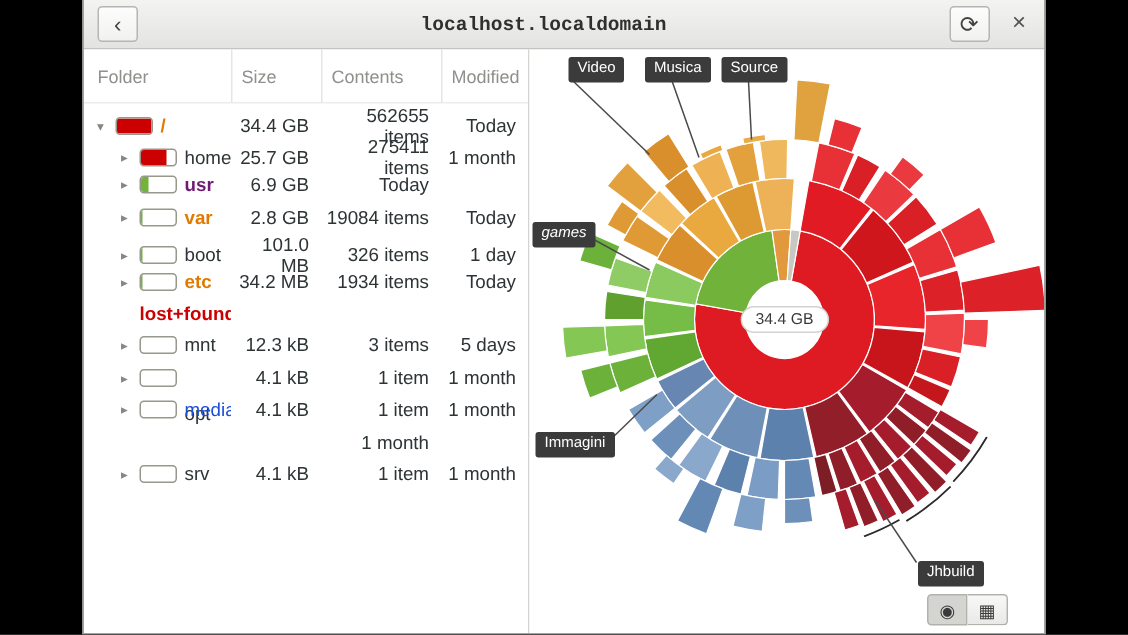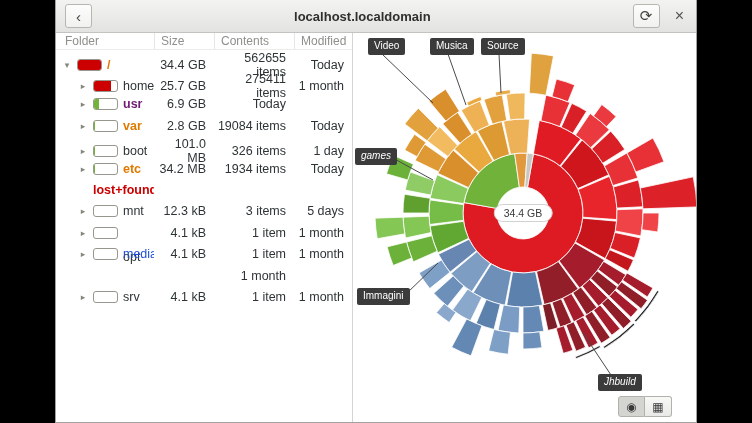--- a/index.html
+++ b/index.html
@@ -7,26 +7,26 @@
   body { font-family: "Liberation Sans", sans-serif; }
   .stage { position: relative; width: 752px; height: 423px; background: #000; overflow: hidden; }
   .window { position: absolute; left: 55px; top: 0; width: 642px; height: 423px;
             background: #fff; border: 1px solid #a2a29e; border-top: none;
             display: flex; flex-direction: column; }
   .headerbar { flex: 0 0 33px; height: 33px; background: linear-gradient(#f3f3f2, #e3e3e1);
                border-bottom: 1px solid #c3c3bf; display: flex; align-items: center; padding: 0 9px; }
   .hb-btn { height: 24px; min-width: 27px; border: 1px solid #b7b7b2; border-radius: 3px;
             background: linear-gradient(#fdfdfd, #f1f1ef); display: flex; align-items: center;
             justify-content: center; color: #44443f; font-size: 15px; cursor: pointer; }
-  .title { flex: 1; text-align: center; font-weight: bold; font-size: 13px; color: #2f2f2d; }
+  .title { flex: 1; text-align: center; font-weight: bold; font-size: 13px; color: #2f2f2d; font-family: Liberation Mono, monospace; }
   .close-btn { border: none; background: none; font-size: 16px; color: #55534e; padding: 0 3px; margin-left: 12px; cursor: pointer; }
   .content { flex: 1; display: flex; min-height: 0; }
   .left { flex: 0 0 297px; width: 297px; border-right: 1px solid #d4d4d0; background: #fff;
           display: flex; flex-direction: column; }
-  .thead { display: grid; grid-template-columns: 1fr 60px 80px 58px; height: 17px;
+  .thead { display: grid; grid-template-columns: 1fr 60px 80px 58px; height: 36px;
            border-bottom: 1px solid #ececea; color: #8f8f8b; font-size: 12px; align-items: stretch; }
   .thead > div { padding: 0 6px; border-left: 1px solid #e5e5e2; display: flex; align-items: center; cursor: pointer; }
   .thead > div:first-child { border-left: none; padding-left: 9px; }
   .tbody { flex: 1; overflow: hidden; padding-top: 1px; }
   .trow { display: grid; grid-template-columns: 1fr 60px 80px 58px; height: 21.4px;
           align-items: center; font-size: 12.5px; color: #2e3436; cursor: default; }
   .cell-folder { display: flex; align-items: center; gap: 5px; padding-left: 6px; white-space: nowrap; overflow: hidden; }
   .exp { flex: 0 0 10px; width: 10px; font-size: 9px; color: #87877f; text-align: center; }
   .exp.d1 { margin-left: 16px; }
   .bar { flex: 0 0 25px; width: 25px; height: 12px; border: 1px solid #97978d; border-radius: 3px;
@@ -306,23 +306,23 @@
           </svg>
         <div class="center-pill">34.4 GB</div>
         <div class="view-toggle">
           <div class="vt-btn active">
             <span>◉</span>
           </div>
           <div class="vt-btn">
             <span>▦</span>
           </div>
         </div>
-      <div class="chip" style="left: 15px; top: 5px;">Video</div>
+      <div class="chip" style="left: 26px; top: 5px;">Video</div>
           <div class="chip" style="left: 77px; top: 5px;">Musica</div>
           <div class="chip" style="left: 128px; top: 5px;">Source</div>
           <div class="chip" style="left: 2px; top: 115px; font-style: italic;">games</div>
           <div class="chip" style="left: 4px; top: 255px;">Immagini</div>
-          <div class="chip" style="left: 245px; top: 341px; font-style: italic;">Jhbuild</div>
+          <div class="chip" style="left: 259px; top: 341px;">Jhbuild</div>
         </div>
 
     </div>
   </div>
 </div>
 
 </body></html>

